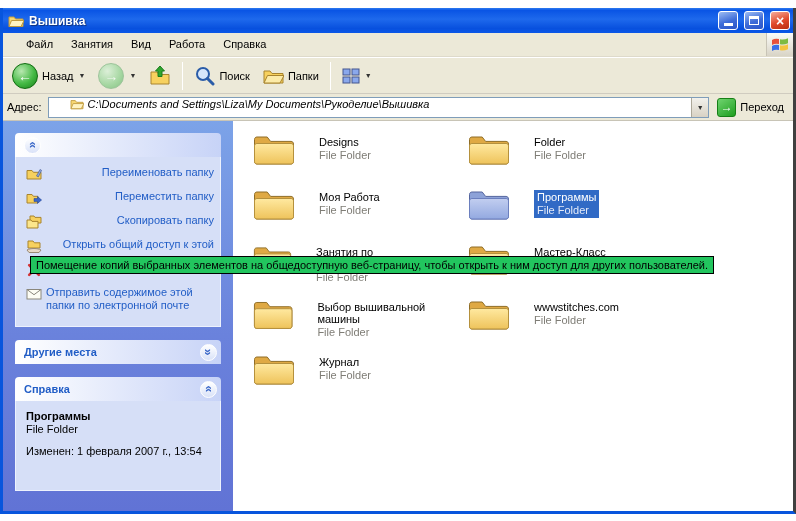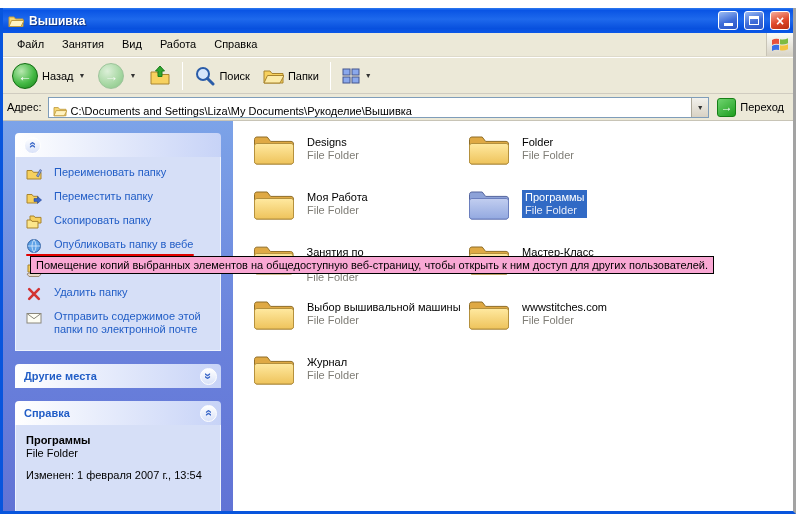--- a/index.html
+++ b/index.html
@@ -4,42 +4,42 @@
 <style>
   * { margin:0; padding:0; box-sizing:border-box; }
   html,body { background:#fff; }
   body {
     width:796px; height:521px; position:relative; overflow:hidden;
     font-family:"Liberation Sans", sans-serif; font-size:11px;
   }
   .window {
     position:absolute; left:0; top:8px; width:796px; height:506px;
     display:flex; flex-direction:column;
-    border-left:3px solid #0855DD; border-right:3px solid #a3a3a3; border-bottom:3px solid #0855DD;
+    border-left:3px solid #0855DD; border-right:3px solid #404040; border-bottom:3px solid #0855DD;
     background:#ECE9D8;
   }
   
   .titlebar {
     flex:0 0 25px; height:25px;
     background:linear-gradient(180deg,#2D7AF0 0%,#0A55E5 10%,#1E69EC 45%,#0850DE 82%,#0A57E8 100%);
     display:flex; align-items:center; gap:5px; padding:0 3px 0 5px;
   }
   .title-text { flex:1; color:#fff; font-weight:bold; font-size:12px; text-shadow:1px 1px 1px #10307A; }
   .tb-btn {
     width:20px; height:19px; border-radius:3px; border:1px solid #fff;
     display:flex; align-items:center; justify-content:center; margin-left:1px;
   }
   .tb-btn.minmax { background:linear-gradient(160deg,#9DBCF3,#3E6CD8 55%,#2B55C8); }
   .tb-btn.close  { background:linear-gradient(160deg,#F6AD9B,#E0492B 55%,#B92E10); }
   .tb-btn.minbtn { align-items:flex-end; }
   .glyph-min { display:block; width:9px; height:3px; background:#fff; margin-bottom:3px; }
   .glyph-max { display:block; width:10px; height:9px; border:1px solid #fff; border-top:3px solid #fff; }
   .glyph-close { color:#fff; font-size:14px; font-weight:bold; line-height:1; }
   
-  .menubar { flex:0 0 24px; display:flex; align-items:stretch; background:#ECE9D8; border-bottom:1px solid #DEDACB; padding-left:5px; }
+  .menubar { flex:0 0 24px; display:flex; align-items:stretch; background:#ECE9D8; border-bottom:1px solid #DEDACB; padding-left:14px; }
   .menu-item { padding:0 9px; line-height:23px; color:#000; cursor:default; }
   .menubar-logo {
     margin-left:auto; width:27px; border-left:1px solid #C8C4B6;
     background:linear-gradient(180deg,#FBFBF8,#D8D4C6);
     display:flex; align-items:center; justify-content:center;
   }
   
   .toolbar {
     flex:0 0 37px; display:flex; align-items:center; gap:3px;
     background:#ECE9D8; border-top:1px solid #fff; border-bottom:1px solid #D0CCC0; padding:0 4px;
@@ -54,21 +54,21 @@
   .circle.fwdc  { background:radial-gradient(circle at 35% 30%,#DCEFD8,#A5D7A1 60%,#86C184); border:1px solid #9CC49A; color:#F2F8F0; }
   .drop { font-size:7px; color:#333; margin-left:1px; }
   .sep { width:1px; height:28px; background:#C9C5B8; border-right:1px solid #fff; margin:0 3px; }
   
   .addressbar {
     flex:0 0 27px; display:flex; align-items:center; gap:6px;
     background:#ECE9D8; border-bottom:1px solid #C8C4B6; padding:0 4px;
   }
   .addr-input {
     flex:1; height:21px; background:#fff; border:1px solid #7F9DB9;
-    display:flex; align-items:flex-end; gap:4px; padding-left:4px; overflow:hidden;
+    display:flex; align-items:flex-start; gap:4px; padding-left:21px; overflow:hidden;font-style:italic;
   }
   .addr-text { flex:1; white-space:nowrap; }
   .combo-btn {
     width:17px; height:19px; flex:0 0 17px;
     background:linear-gradient(180deg,#F2F1EC,#D8D2C4); border-left:1px solid #ACA899;
     display:flex; align-items:center; justify-content:center; font-size:7px; color:#333;
   }
   .go-btn { display:flex; align-items:center; gap:4px; padding:0 5px 0 2px; }
   .go-icon {
     width:19px; height:19px; border-radius:3px;
@@ -92,48 +92,48 @@
   .chev-btn {
     width:17px; height:17px; border-radius:50%;
     background:linear-gradient(180deg,#FFFFFF,#D9E2F8); border:1px solid #fff;
     display:flex; align-items:center; justify-content:center; color:#3F6BC9; font-weight:bold;
   }
   .chev { display:inline-block; font-size:12px; line-height:1; }
   .chev.up { transform:rotate(-90deg); }
   .chev.down { transform:rotate(90deg); }
   .panel-body { background:#D6DFF7; border:1px solid #EDF2FD; border-top:0; padding:9px 6px 6px 10px; }
   .task-item {
-    position:relative; display:flex; align-items:flex-start; gap:12px;
-    margin-bottom:8px; color:#215DC6; line-height:13px; cursor:pointer;
+    position:relative; display:flex; align-items:flex-start; gap:4px;
+    margin-bottom:8px; color:#215DC6; line-height:13px; cursor:pointer;justify-content:space-between;
   }
   .ticon { flex:0 0 16px; width:16px; height:16px; }
   .task-item.highlight::after {
     content:""; position:absolute; left:0; right:20px; bottom:-2px; height:2px;
     background:#E00000; border-radius:2px;
   }
   .details-body { color:#000; padding-bottom:10px; min-height:90px; }
   .det-name { font-weight:bold; }
   .det-type { margin-top:1px; }
   .det-mod { margin-top:10px; }
   
   .files { flex:1; background:#fff; padding:12px 0 0 20px; overflow:hidden; }
   .grid { display:grid; grid-template-columns:215px 215px; grid-auto-rows:55px; }
-  .tile { display:flex; align-items:flex-start; gap:12px; width:212px; cursor:pointer; }
+  .tile { display:flex; align-items:flex-start; gap:24px; width:212px; cursor:pointer; }
   .labels { padding-top:3px; }
   .fname { color:#000; }
   .ftype { color:#7F7D76; margin-top:1px; }
   .tile.selected .labels { background:#316AC5; padding:1px 3px 2px; margin-top:2px; }
   .tile.selected .fname { color:#fff; }
   .tile.selected .ftype { color:#E4EAF8; }
   .tile.selected .fico .back  { fill:#8DA2D8; stroke:#54659E; }
   .tile.selected .fico .front { fill:url(#fgsel); stroke:#6B7FBE; }
   
   .tooltip {
     position:absolute; left:30px; top:256px; z-index:40;
-    background:#f9a8d4; border:1px solid #000; padding:2px 5px;
+    background:#22c55e; border:1px solid #000; padding:2px 5px;
     white-space:nowrap; color:#000;
   }
   .hiddefs { position:absolute; width:0; height:0; }
 </style>
 </head>
 <body>
 
 <svg class="hiddefs" aria-hidden="true">
   <defs>
     <linearGradient id="fg" x1="0" y1="0" x2="0" y2="1">
@@ -274,27 +274,20 @@
             </svg>
             <span>Переместить папку</span>
           </div>
           <div class="task-item">
             <svg class="ticon" viewBox="0 0 16 16">
               <path d="M4 2h4l1 1.4h6V9H4z" fill="#F7D15E" stroke="#A8842F"></path>
               <path d="M1 6h4l1 1.4h6V14H1z" fill="#FCE68C" stroke="#A8842F"></path>
             </svg>
             <span>Скопировать папку</span>
           </div>
-          <div class="task-item highlight">
-            <svg class="ticon" viewBox="0 0 16 16">
-              <circle cx="8" cy="8" r="6.4" fill="#5FA3E7" stroke="#27589E"></circle>
-              <path d="M1.6 8h12.8M8 1.6c-2.6 3.2-2.6 9.6 0 12.8M8 1.6c2.6 3.2 2.6 9.6 0 12.8" stroke="#CFE4FA" fill="none" stroke-width=".9"></path>
-            </svg>
-            <span>Опубликовать папку в вебе</span>
-          </div>
           <div class="task-item">
             <svg class="ticon" viewBox="0 0 16 16">
               <path d="M2 3h5l1.4 1.8H14V10H2z" fill="#F7D15E" stroke="#A8842F"></path>
               <path d="M1 12c3-2 11-2 14 0l-2 2.5H3z" fill="#E8D9C8" stroke="#9A8A74"></path>
             </svg>
             <span>Открыть общий доступ к этой</span>
           </div>
           <div class="task-item">
             <svg class="ticon" viewBox="0 0 16 16">
               <path d="M3.2 3.2L12.8 12.8M12.8 3.2L3.2 12.8" stroke="#D23333" stroke-width="2.6" stroke-linecap="round"></path>

